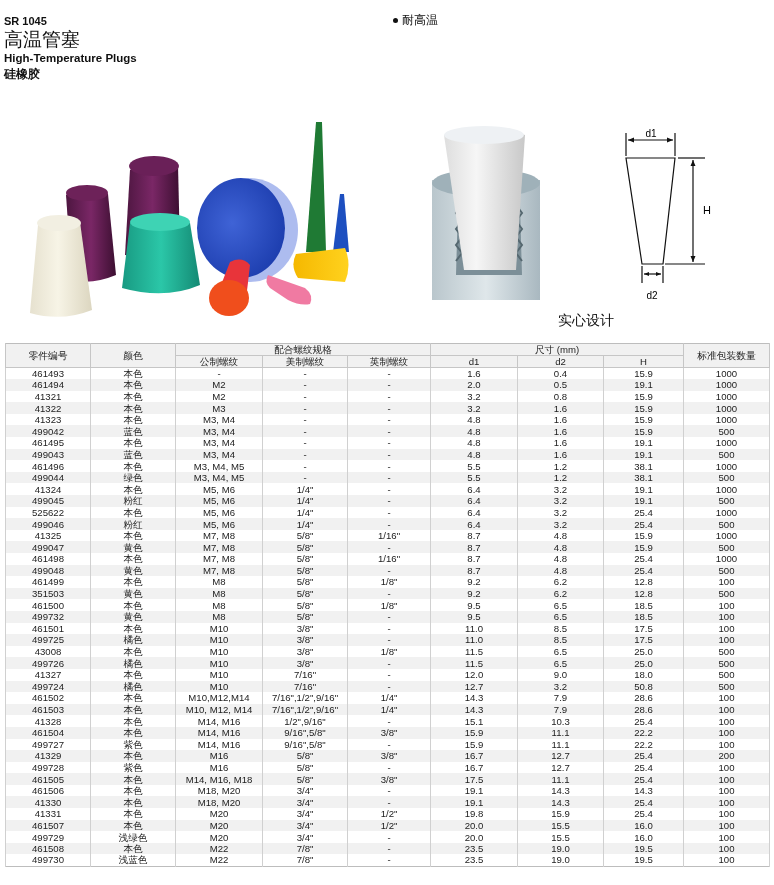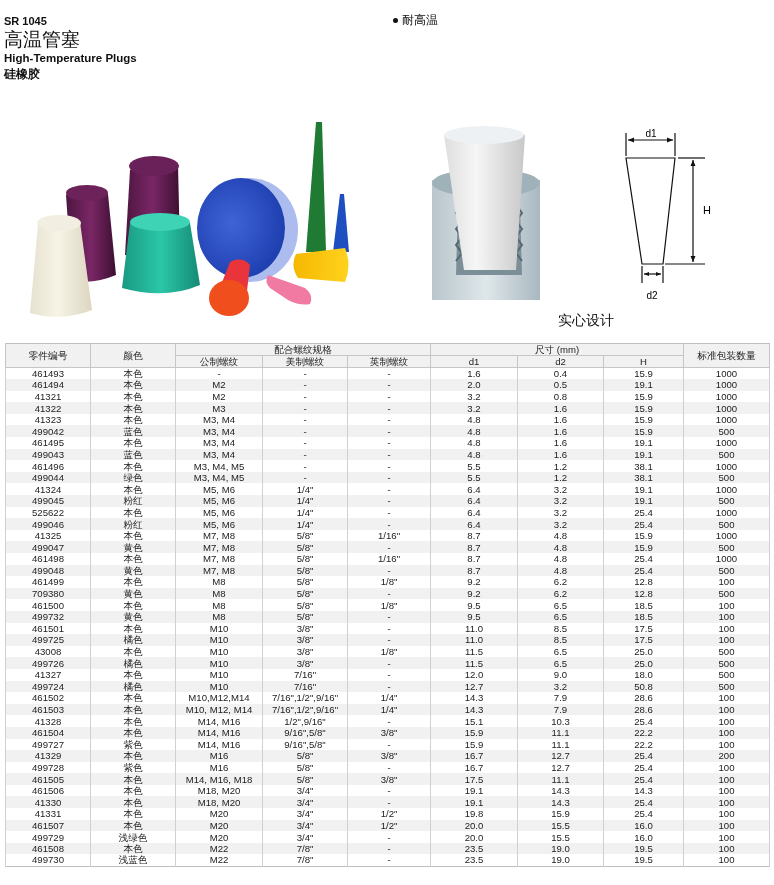--- a/index.html
+++ b/index.html
@@ -381,21 +381,21 @@
         <td>本色</td>
         <td>M8</td>
         <td>5/8"</td>
         <td>1/8"</td>
         <td>9.2</td>
         <td>6.2</td>
         <td>12.8</td>
         <td>100</td>
       </tr>
       <tr>
-        <td>709380</td>
+        <td>351503</td>
         <td>黄色</td>
         <td>M8</td>
         <td>5/8"</td>
         <td>-</td>
         <td>9.2</td>
         <td>6.2</td>
         <td>12.8</td>
         <td>500</td>
       </tr>
       <tr>

